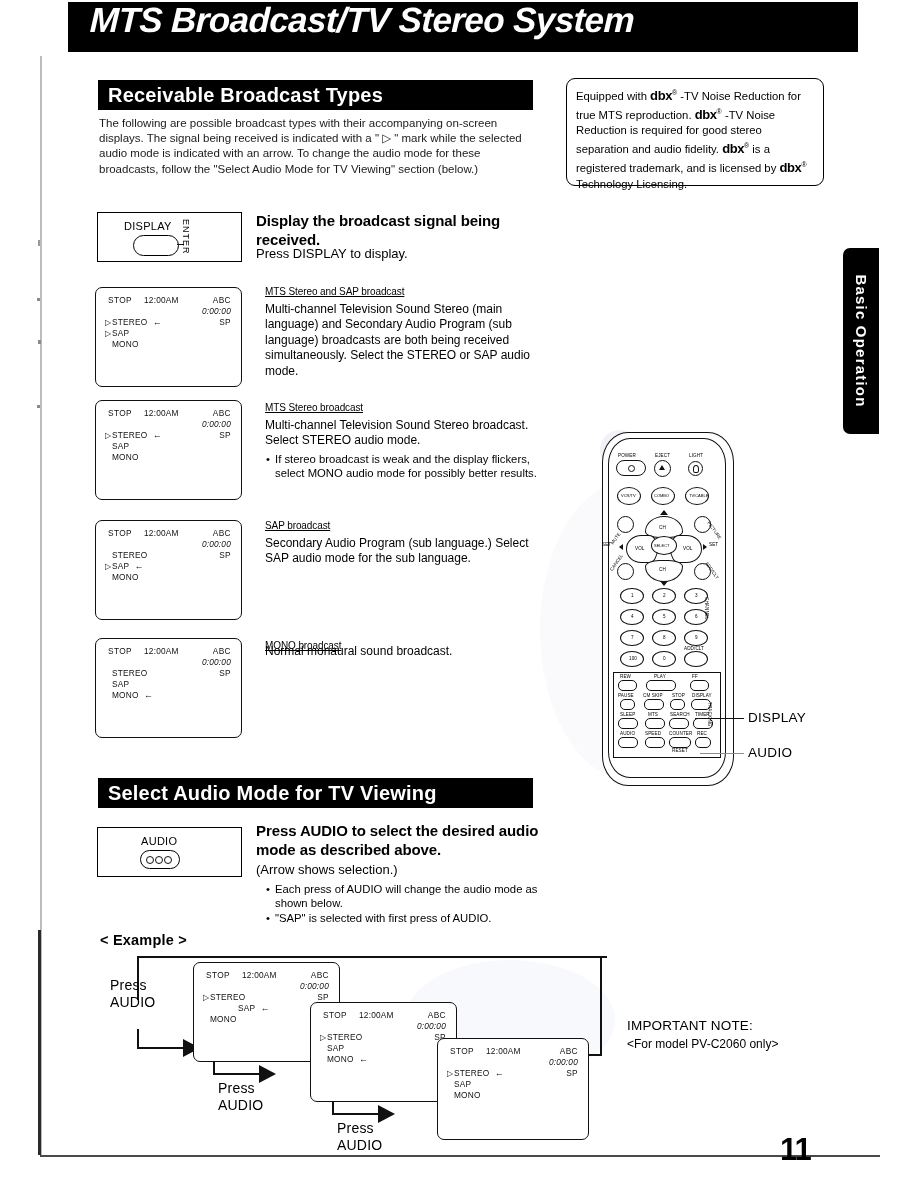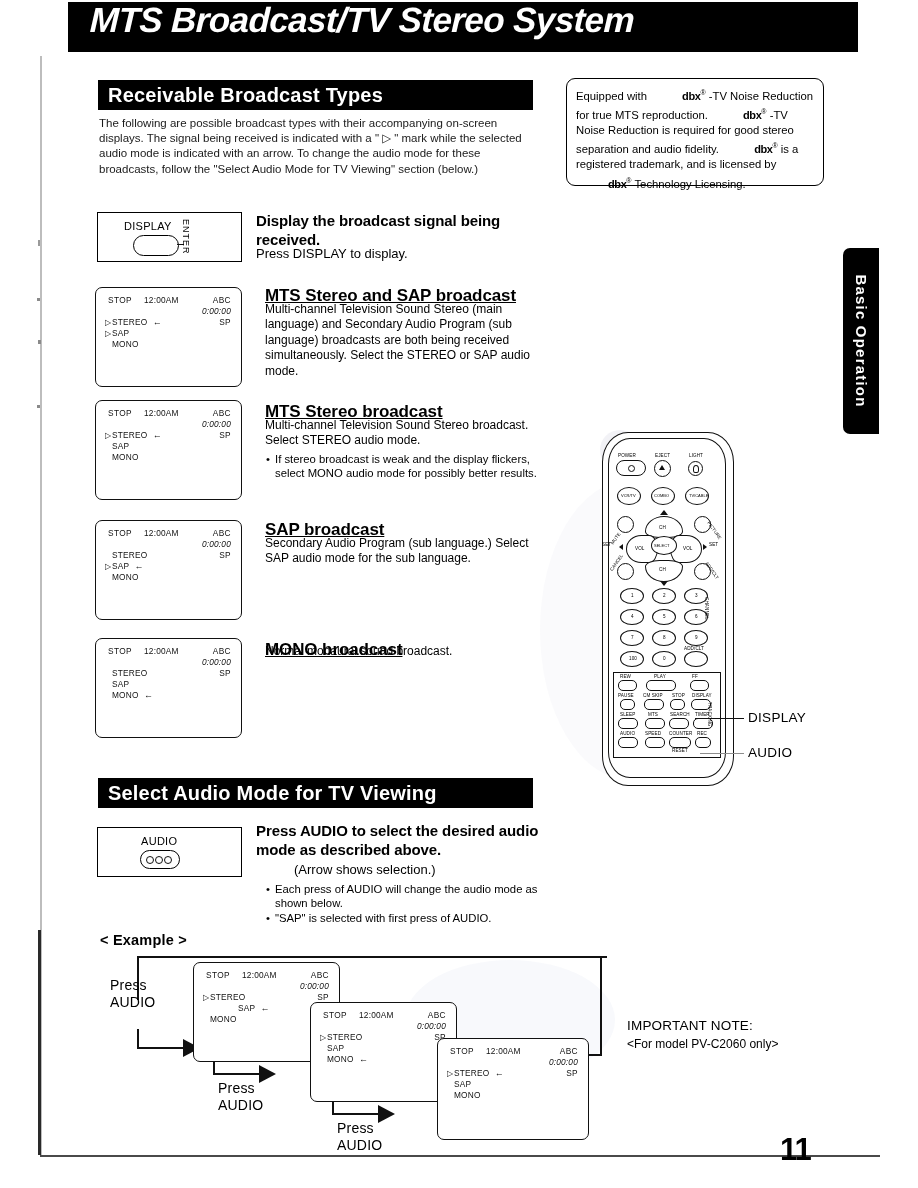--- a/index.html
+++ b/index.html
@@ -27,42 +27,42 @@
   .section-bar span{position:absolute;left:10px;top:4px;font-size:20px;letter-spacing:.2px;}
 
   
   .body-text{font-size:11.5px;line-height:15.2px;color:#1a1a1a;}
   #intro-para{left:99px;top:116px;width:425px;}
 
   
   #dbx-box{left:566px;top:78px;width:256px;height:106px;border:1.5px solid #000;
        border-radius:9px;background:#fff;}
   #dbx-text{position:absolute;left:9px;top:6px;width:240px;font-size:11.3px;line-height:15.3px;}
-  .dbx{font-weight:bold;font-size:11px;letter-spacing:-.4px;margin-left:32px;}
+  .dbx{font-weight:bold;font-size:13px;letter-spacing:-.4px;}
   .sup{font-size:7px;vertical-align:super;}
 
   
   #side-tab{left:843px;top:248px;width:36px;height:186px;background:#000;
        border-radius:7px 0 0 7px;}
   #side-tab-label{position:absolute;left:0;top:0;width:186px;height:36px;
        transform:rotate(90deg);transform-origin:18px 18px;
        color:#fff;font-size:15px;font-weight:bold;letter-spacing:1.2px;
        text-align:center;line-height:36px;}
 
   
   .key-box{border:1.2px solid #000;background:#fff;}
   #key-display{left:97px;top:212px;width:143px;height:48px;}
   #key-audio{left:97px;top:827px;width:143px;height:48px;}
   .key-label{position:absolute;font-size:11px;letter-spacing:.3px;}
   .keycap{position:absolute;border:1.6px solid #000;border-radius:11px;background:#fff;}
 
   
   .instr-bold{font-size:15px;font-weight:bold;line-height:18.5px;letter-spacing:-.1px;}
   .instr-plain{font-size:13px;line-height:16px;}
-  .sub-head{font-size:17px;font-weight:bold;text-decoration:underline;letter-spacing:-.1px;}
+  .sub-head{font-size:10px;font-weight:normal;text-decoration:underline;letter-spacing:-.1px;}
   .sub-body{font-size:12px;line-height:15.4px;}
   .bullet-body{font-size:11.3px;line-height:14.4px;}
 
   
   .osd{border:1.4px solid #111;border-radius:7px;background:#fff;
        font-family:"Liberation Sans",sans-serif;color:#111;}
   .osd .stop{position:absolute;font-size:8.3px;letter-spacing:.4px;}
   .osd .clock{position:absolute;font-size:8.3px;letter-spacing:.2px;}
   .osd .ch{position:absolute;font-size:8.3px;letter-spacing:.4px;}
   .osd .cnt{position:absolute;font-size:8.3px;letter-spacing:.2px;font-style:italic;}
@@ -216,21 +216,21 @@
 
 <div class="abs key-box" id="key-audio">
   <div class="key-label" style="left:43px;top:7px;">AUDIO</div>
   <div class="keycap" style="left:42px;top:22px;width:38px;height:17px;border-radius:10px;">
     <div class="abs" style="left:5px;top:5px;width:6px;height:6px;border:1.2px solid #111;border-radius:50%;"></div>
     <div class="abs" style="left:14px;top:5px;width:6px;height:6px;border:1.2px solid #111;border-radius:50%;"></div>
     <div class="abs" style="left:23px;top:5px;width:6px;height:6px;border:1.2px solid #111;border-radius:50%;"></div>
   </div>
 </div>
 <div class="abs instr-bold" style="left:256px;top:822px;width:285px;">Press AUDIO to select the desired audio mode as described above.</div>
-<div class="abs instr-plain" style="left:256px;top:862px;width:285px;margin-left:38px;">(Arrow shows selection.)</div>
+<div class="abs instr-plain" style="left:256px;top:862px;width:285px;">(Arrow shows selection.)</div>
 <div class="abs bullet-body" style="left:266px;top:882px;width:272px;">
   <span style="position:absolute;left:0;top:0;">•</span>
   <span style="display:block;padding-left:9px;">Each press of AUDIO will change the audio mode as shown below.</span>
 </div>
 <div class="abs bullet-body" style="left:266px;top:911px;width:272px;">
   <span style="position:absolute;left:0;top:0;">•</span>
   <span style="display:block;padding-left:9px;">"SAP" is selected with first press of AUDIO.</span>
 </div>
 
 <div class="abs" id="example-label">&lt; Example &gt;</div>

